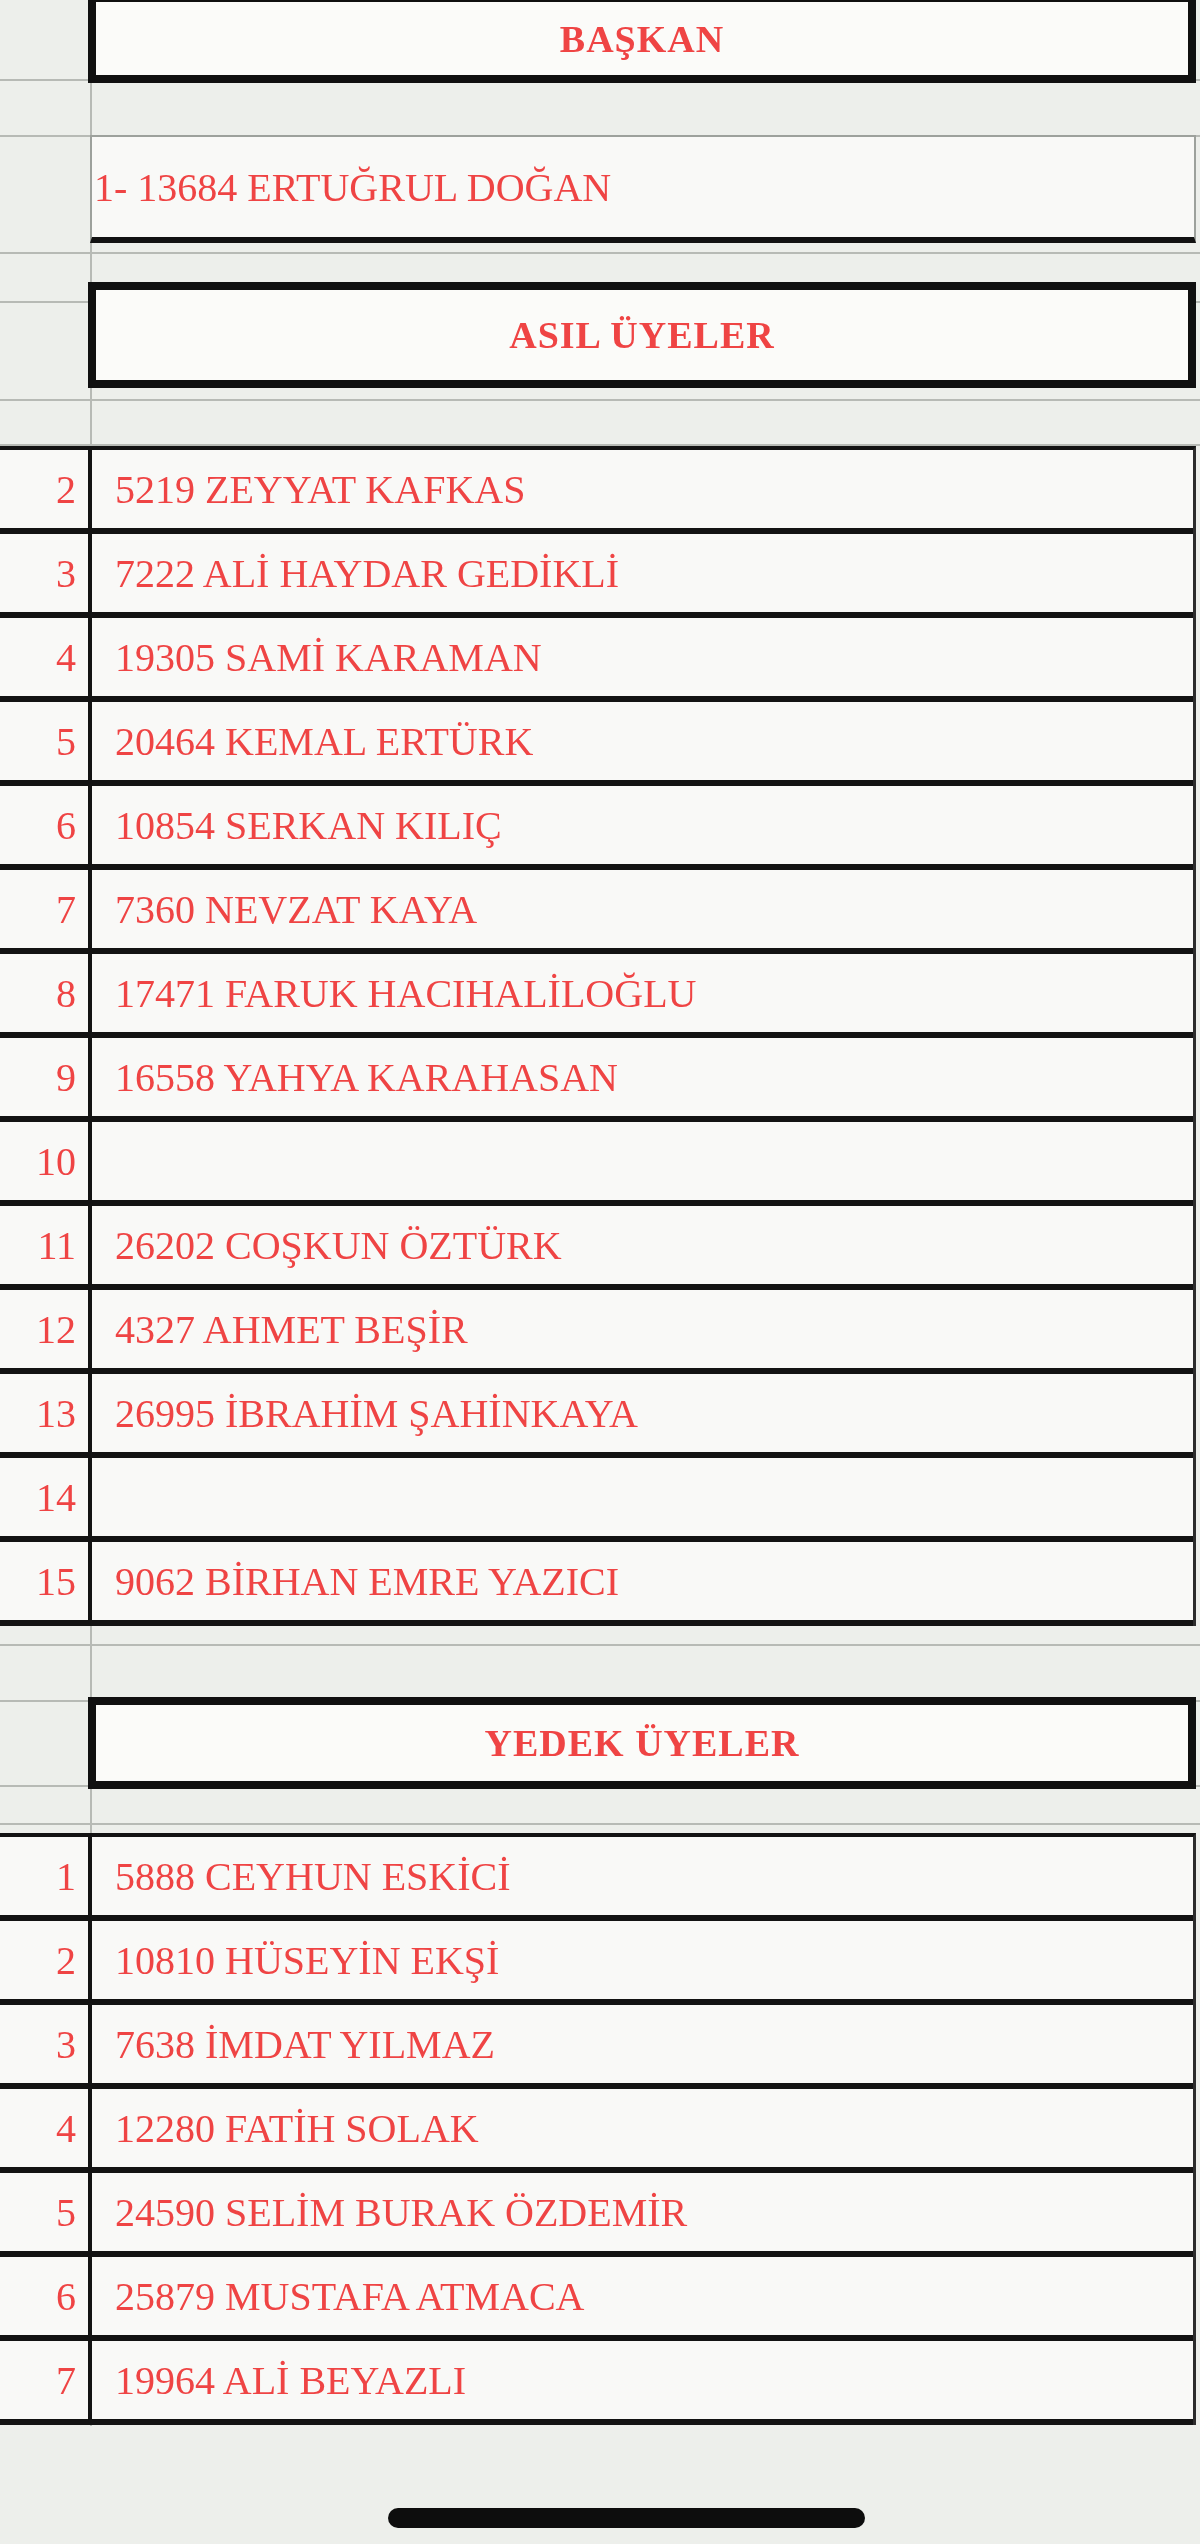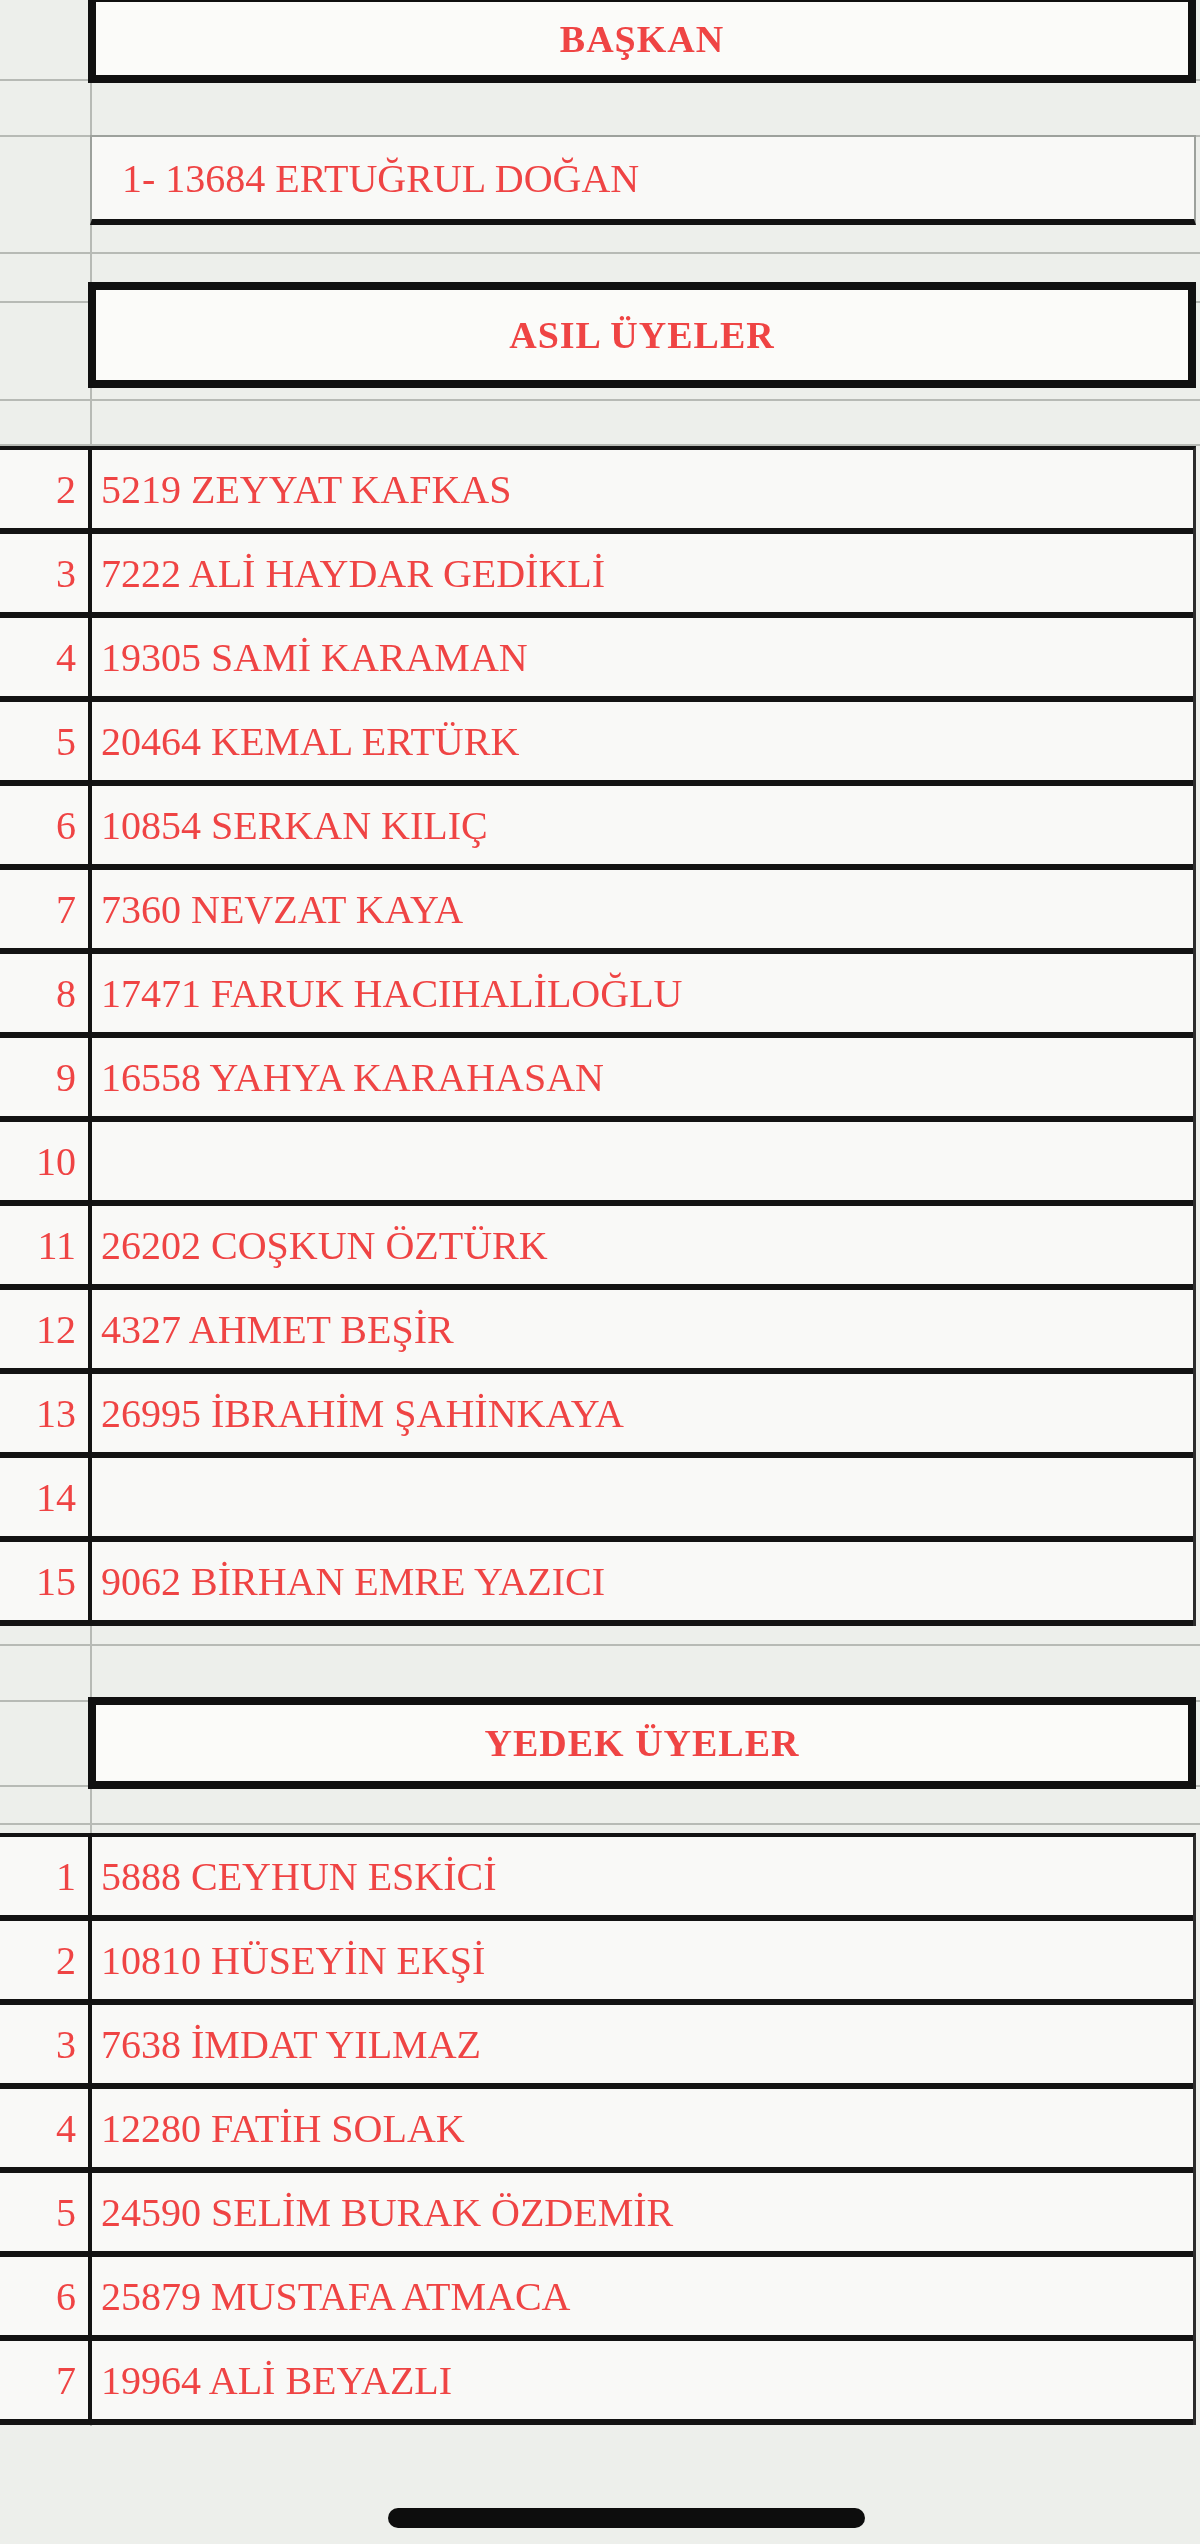--- a/index.html
+++ b/index.html
@@ -27,27 +27,27 @@
   }
   .hdr-box .hdr-title{
     font-weight:bold;font-size:38px;letter-spacing:1px;white-space:nowrap;
   }
   #baskan-box{top:-6px;height:89px;}
   #asil-box{top:282px;height:106px;}
   #yedek-box{top:1697px;height:92px;text-align:center;}
 
   
   .chairman-row{
-    position:absolute;left:90px;right:4px;top:135px;height:90px;
+    position:absolute;left:90px;right:4px;top:135px;height:108px;
     background:#f9f9f7;
     border:2px solid #9da19c;
     border-bottom:6px solid #121212;
     box-sizing:border-box;
     display:flex;align-items:center;
-    padding-left:30px;
+    padding-left:2px;
   }
   .cell-text{font-size:40px;white-space:nowrap;}
 
   
   .table{
     position:absolute;left:0;right:4px;
     border-top:4px solid #131313;
     border-right:3px solid #2c2c2c;
     box-sizing:border-box;
   }
@@ -66,21 +66,21 @@
     box-sizing:border-box;
     border-right:4px solid #131313;
     display:flex;align-items:center;justify-content:flex-end;
     padding-right:12px;
     font-size:40px;
     background:#f9f9f7;
   }
   .name{
     flex:1;
     display:flex;align-items:center;
-    padding-left:9px;
+    padding-left:23px;
     font-size:40px;
     background:#f9f9f7;
     overflow:hidden;white-space:nowrap;
   }
 
   
   .home-bar{
     position:absolute;
     left:388px;top:2508px;width:477px;height:20px;
     border-radius:10px;

